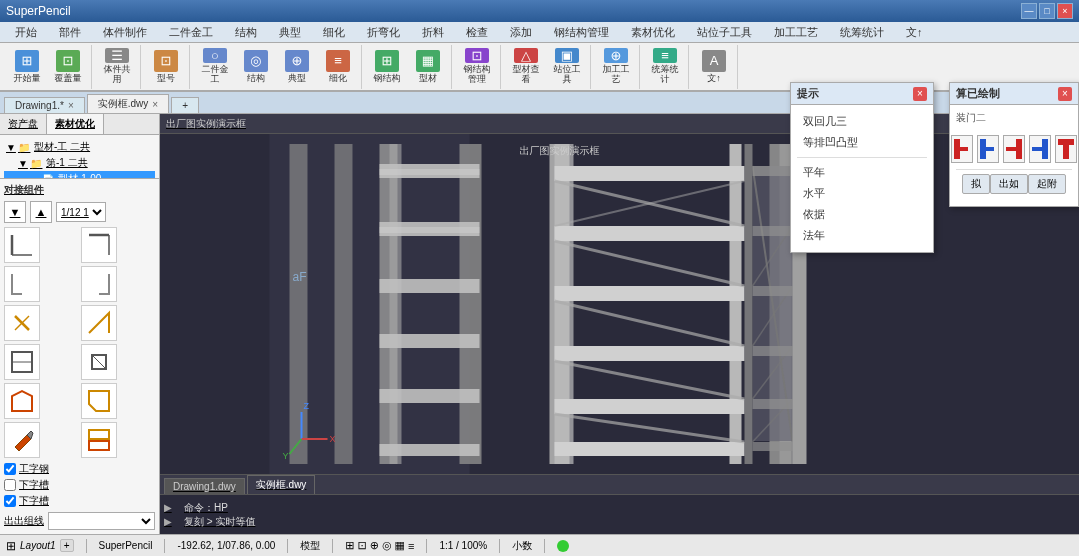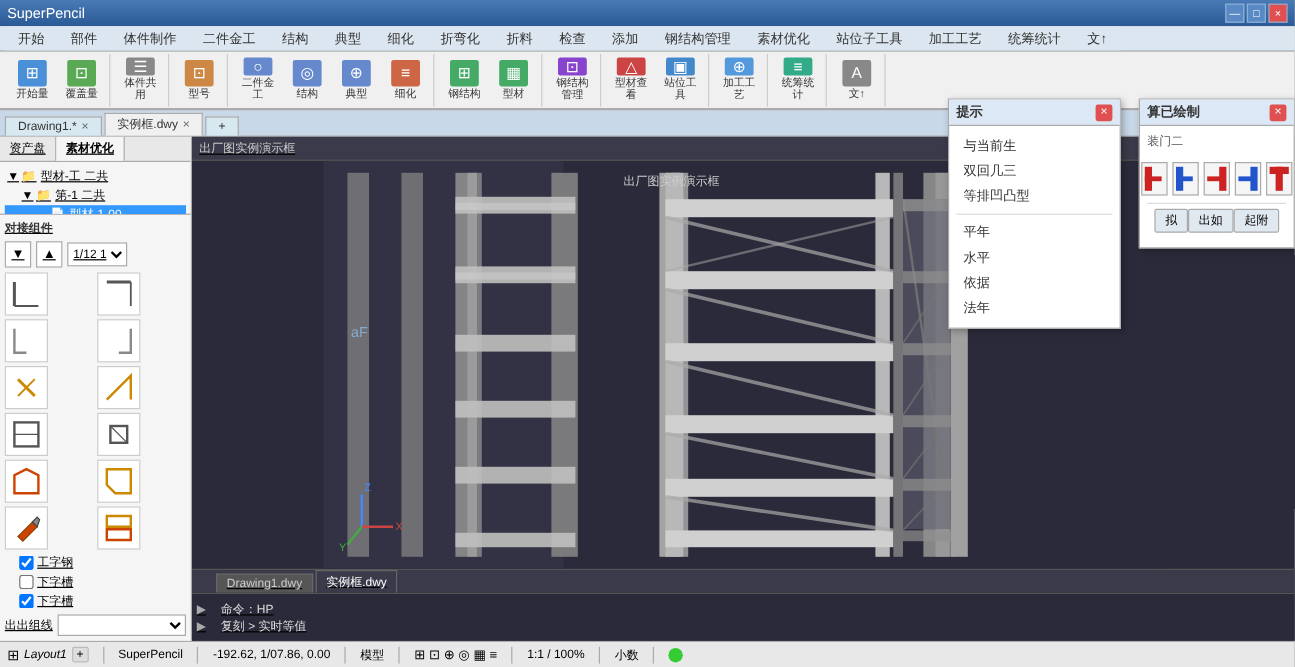--- a/index.html
+++ b/index.html
@@ -186,21 +186,21 @@
       cursor: pointer;
       display: flex; align-items: center; justify-content: center;
       font-size: 18px;
     }
 
     .checkbox-row {
       display: flex;
       align-items: center;
       gap: 3px;
       font-size: 10px;
-      margin: 2px 12px;
+      margin: 2px 0;
     }
     .checkbox-row input { width: 12px; height: 12px; }
 
     #export-btn {
       margin-top: 4px;
       display: flex;
       align-items: center;
       gap: 4px;
       font-size: 10px;
     }
@@ -235,21 +235,21 @@
       flex: 1;
       position: relative;
       overflow: hidden;
     }
 
     #canvas-tabs {
       height: 20px;
       background: #3a3a4a;
       display: flex;
       align-items: flex-end;
-      padding-left: 20px;
+      padding-left: 4px;
       border-top: 1px solid #555;
     }
     .canvas-tab {
       padding: 2px 8px;
       font-size: 10px;
       background: #555;
       color: #ccc;
       cursor: pointer;
       border: 1px solid #666;
       border-bottom: none;
@@ -844,21 +844,20 @@
     <span class="status-dot" style="background:#33cc33;"></span>
   </div>
 </div>
 
 <div id="dialog1">
   <div class="dialog-header">
     <span class="dialog-title">提示</span>
     <button class="dialog-close">×</button>
   </div>
   <div class="dialog-body">
-    <div class="dialog-item">与当前生</div>
     <div class="dialog-item">双回几三</div>
     <div class="dialog-item">等排凹凸型</div>
     <div class="dialog-sep"></div>
     <div class="dialog-item">平年</div>
     <div class="dialog-item">水平</div>
     <div class="dialog-item">依据</div>
     <div class="dialog-item">法年</div>
   </div>
 </div>
 

